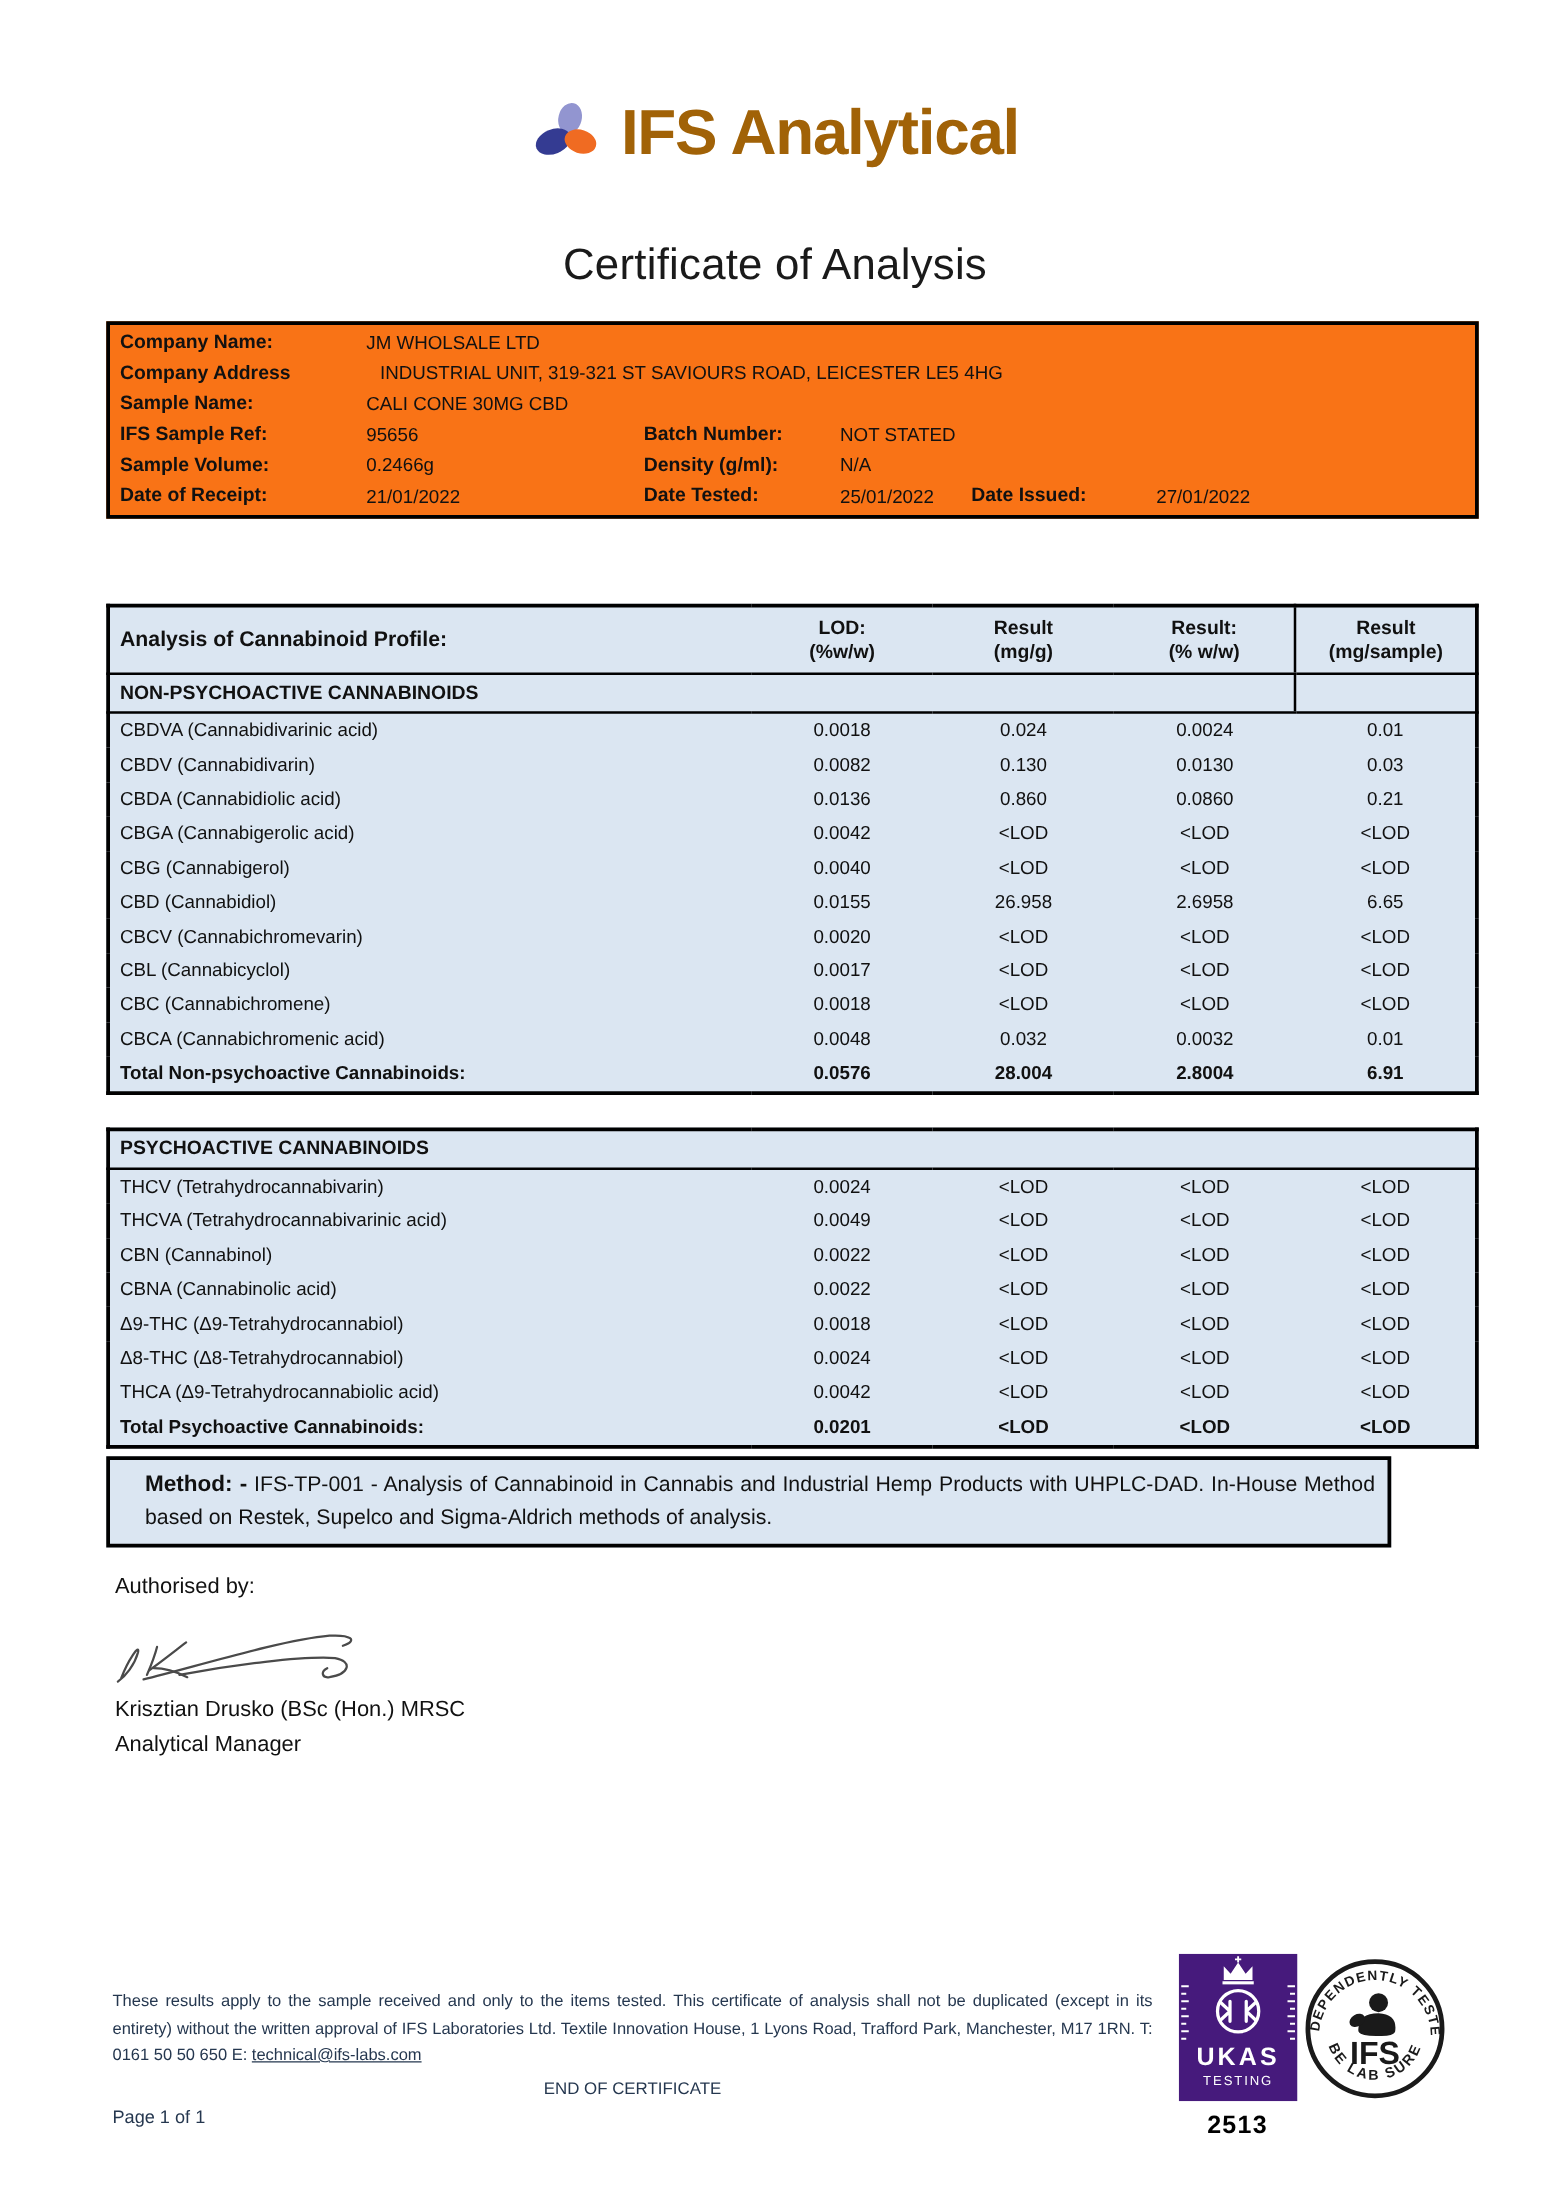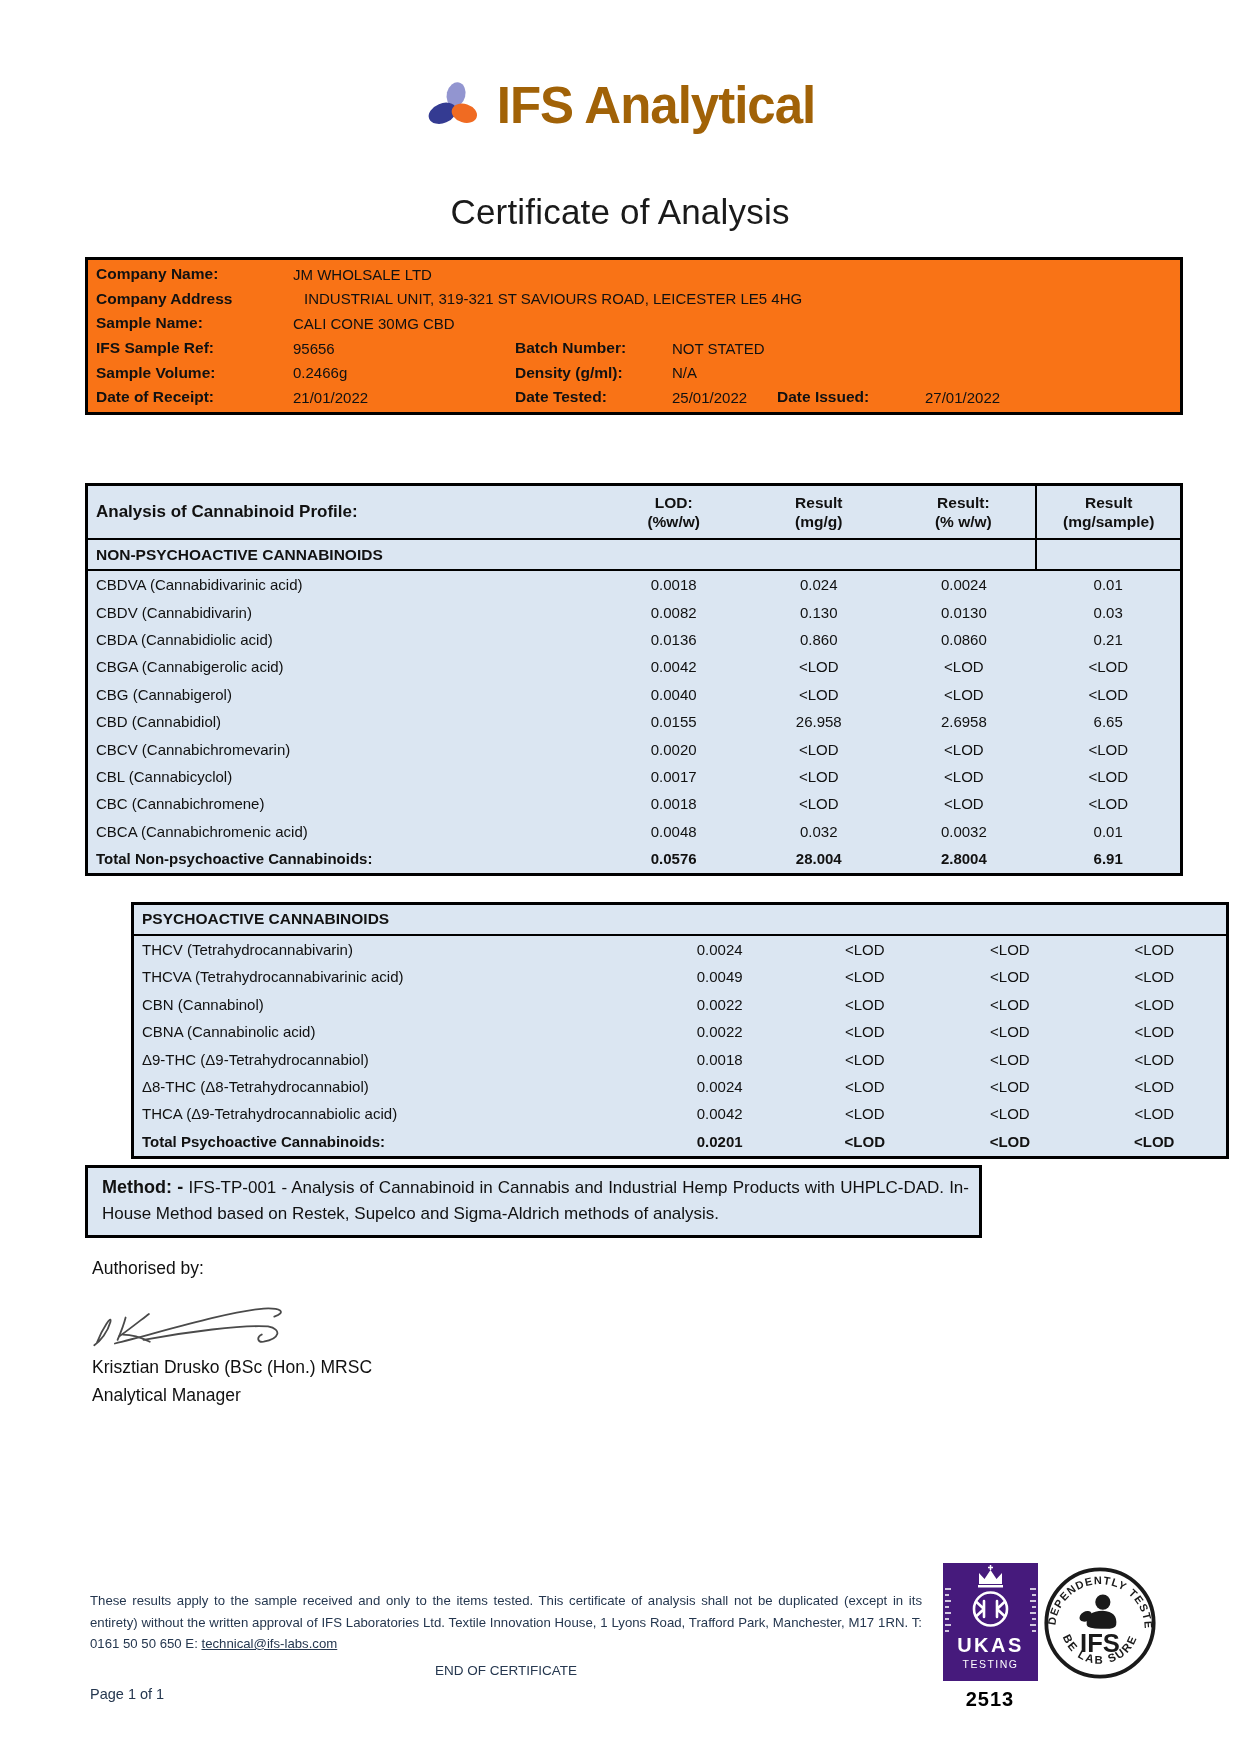--- a/index.html
+++ b/index.html
@@ -19,36 +19,36 @@
             background:#f97316;border:3px solid #000;padding:2px 0;}
   .info-row{display:grid;grid-template-columns:197px 222px 157px 105px 148px 1fr;
             align-items:center;min-height:24.6px;padding-left:8px;}
   .ilabel{font-weight:bold;font-size:15.5px;}
   .ivalue{font-size:15px;}
 
   
   .tables-wrap{position:absolute;top:483px;left:85px;width:1098px;}
   table.cann{border-collapse:collapse;width:1098px;background:#dbe6f2;border:3px solid #000;
              table-layout:fixed;}
-  table.cann + table.cann{margin-top:26px;margin-left:46px;}
+  table.cann + table.cann{margin-top:26px;}
   .cann col.c-name{width:47%;} .cann col.c-n{width:13.25%;}
   .cann th,.cann td{padding:0 8px;}
   .cann thead th{border-bottom:2px solid #000;font-weight:bold;vertical-align:middle;}
   .cann th.profile{text-align:left;font-size:17px;height:52px;}
   .cann th.colh{text-align:center;font-size:15.5px;line-height:1.25;}
   .has-vline thead th:last-child,.has-vline tr.section td.spacer{border-left:2px solid #000;}
   tr.section td{border-bottom:2px solid #000;font-weight:bold;font-size:15.5px;height:29px;}
   .cann tbody td{height:27.4px;font-size:15px;}
   .cann td.nm{text-align:left;}
   .cann td.num{text-align:center;}
   .cann tr.total td{font-weight:bold;height:28px;}
 
   
-  .method-box{position:absolute;top:1165px;left:85px;width:897px;box-sizing:border-box;
-              background:#dbe6f2;border:3px solid #000;padding:6px 10px 8px 14px;
+  .method-box{position:absolute;top:1165px;left:85px;width:1028px;box-sizing:border-box;
+              background:#dbe6f2;border:3px solid #000;padding:6px 10px 8px 28px;
               font-size:17px;line-height:1.5;text-align:justify;}
   .method-label{font-weight:bold;font-size:18px;}
 
   
   .authorised{position:absolute;top:1258px;left:92px;font-size:17.5px;}
   .signature{position:absolute;top:1292px;left:88px;}
   .sig-name{position:absolute;top:1357px;left:92px;font-size:17.5px;}
   .sig-role{position:absolute;top:1385px;left:92px;font-size:17.5px;}
 
   

